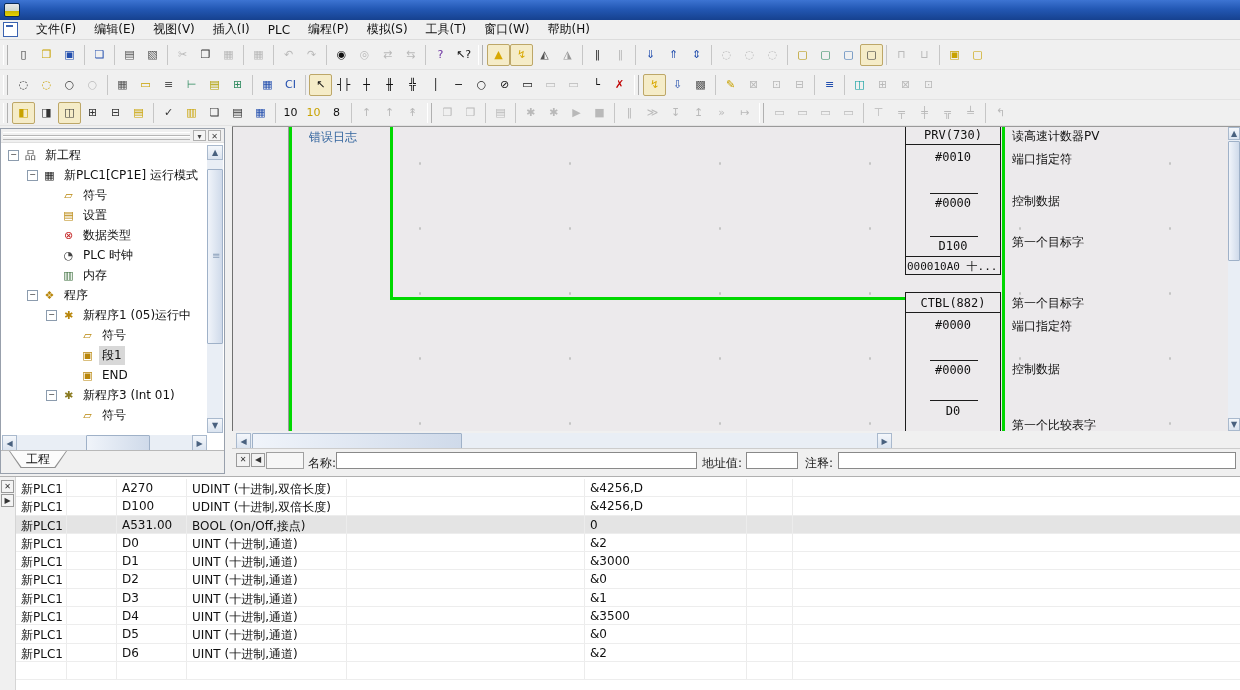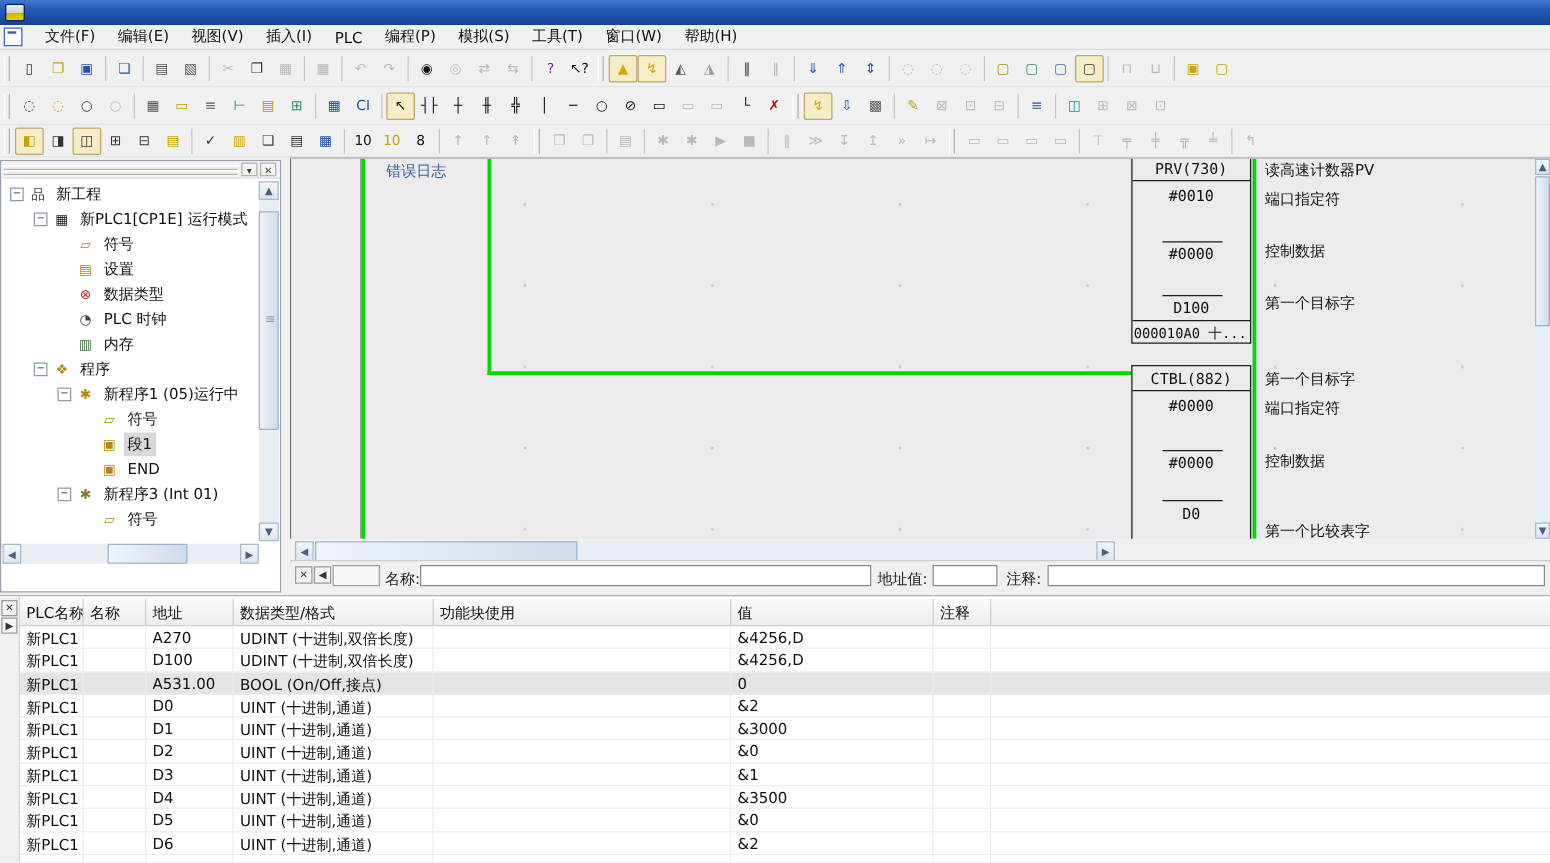--- a/index.html
+++ b/index.html
@@ -388,20 +388,26 @@
   <div id="treevscroll" class="sb">
     <div class="sbbtn up">▲</div>
     <div class="sbthumb" id="treevthumb"></div>
     <div class="sbbtn dn">▼</div>
   </div>
   <div id="treehscroll" class="sb">
     <div class="sbbtn lf">◀</div>
     <div class="sbthumb" id="treehthumb"></div>
     <div class="sbbtn rt">▶</div>
   </div>
+  <div id="treetabs">
+    <div id="projtab">
+      <div class="tabouter"></div>
+      <div class="tabinner">工程</div>
+    </div>
+  </div>
 </div>
 
 <div class="abs" id="vsplit"></div>
 
 <div class="abs" id="ladderpanel">
   <div id="canvas">
     <div id="margincol"></div>
     <div class="bus" id="leftbus" style="left: 56px; background: rgb(0, 216, 0);"></div>
     <div class="bus" id="rightbus" style="left: 769px; background: rgb(0, 216, 0);"></div>
     <div id="rungcomment" style="color: rgb(51, 101, 158);">错误日志</div>
@@ -460,30 +466,20 @@
   <div class="olabel" style="left:573px">注释:</div>
   <input class="oinput" style="left: 606px; width: 398px;" value="">
 </div>
 
 <div class="abs" id="watchpanel">
   <div id="watchstrip">
     <div class="wbtn" style="top:3px">✕</div>
     <div class="wbtn" style="top:17px">▶</div>
   </div>
   <div id="wgrid">
-      <div class="whrow">
-        <div class="whcell" style="width: 51px;">PLC名称</div>
-        <div class="whcell" style="width: 50px;">名称</div>
-        <div class="whcell" style="width: 70px;">地址</div>
-        <div class="whcell" style="width: 160px;">数据类型/格式</div>
-        <div class="whcell" style="width: 238px;">功能块使用</div>
-        <div class="whcell" style="width: 162px;">值</div>
-        <div class="whcell" style="width: 46px;">注释</div>
-        <div class="whcell wfill"></div>
-      </div>
       <div class="wrow">
         <div class="wcell" style="width: 51px;">新PLC1</div>
         <div class="wcell" style="width: 50px;"></div>
         <div class="wcell" style="width: 70px;">A270</div>
         <div class="wcell" style="width: 160px;">UDINT (十进制,双倍长度)</div>
         <div class="wcell" style="width: 238px;"></div>
         <div class="wcell" style="width: 162px;">&amp;4256,D</div>
         <div class="wcell" style="width: 46px;"></div>
         <div class="wcell wfill"></div>
       </div>

